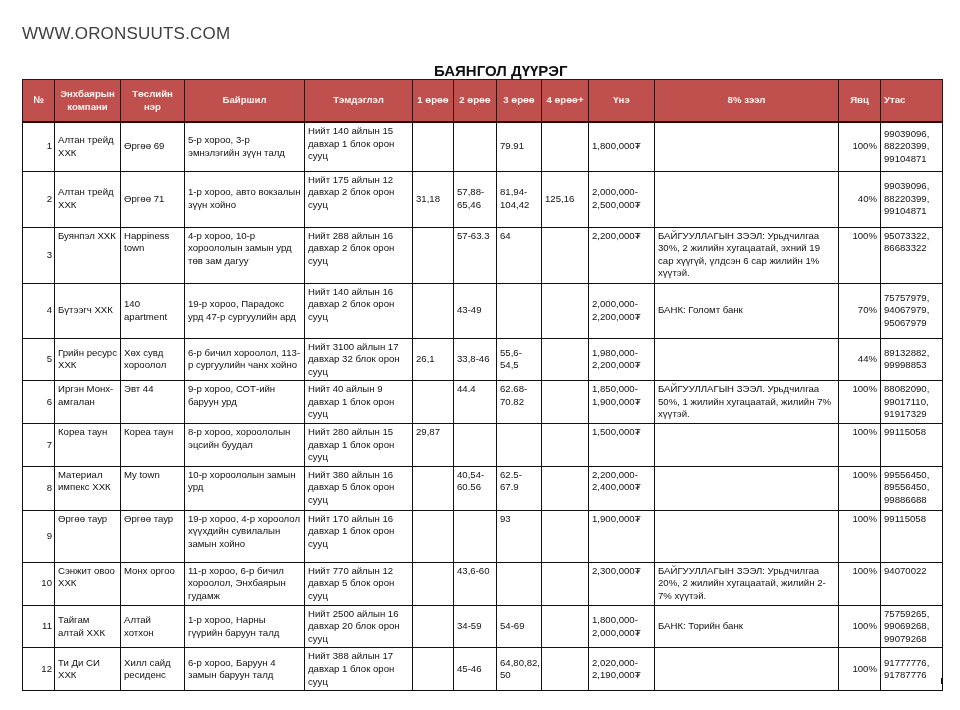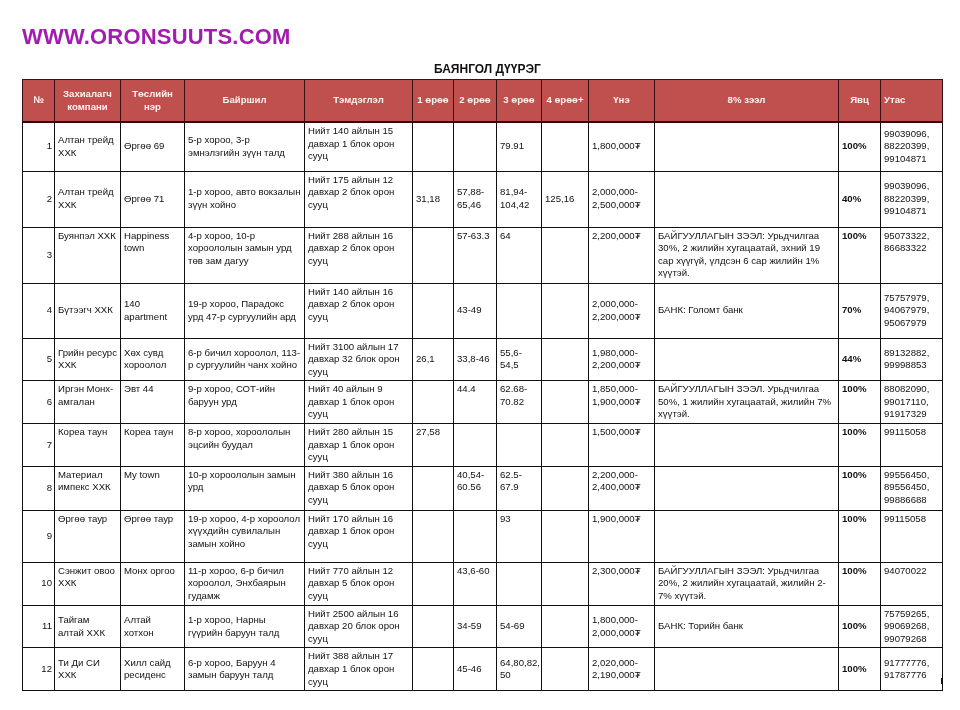--- a/index.html
+++ b/index.html
@@ -1,30 +1,30 @@
 <!DOCTYPE html>
 <html><head>
 <meta charset="utf-8">
 <style>
   html, body { margin: 0; padding: 0; background: #ffffff; }
   body { width: 960px; height: 710px; position: relative; overflow: hidden;
          font-family: "Liberation Sans", "DejaVu Sans", sans-serif; color: #111; }
-  .site-title { position: absolute; left: 22px; top: 24px; font-size: 22px; font-weight: bold;
-                letter-spacing: 0.2px; color: #a21caf; }
-  .district-title { position: absolute; left: 414px; top: 62px; font-size: 12px; font-weight: bold; color: #111; padding-left: 20px; }
+  .site-title { position: absolute; left: 22px; top: 24px; font-size: 17px; font-weight: normal;
+                letter-spacing: 0.2px; color: #404040; }
+  .district-title { position: absolute; left: 414px; top: 62px; font-size: 15px; font-weight: bold; color: #111; padding-left: 20px; }
   table.grid { position: absolute; left: 22px; top: 79px; border-collapse: collapse; table-layout: fixed;
                width: 920px; font-size: 9.6px; line-height: 12.6px; }
   table.grid th { background: #c0504d; color: #fff3f1; font-weight: bold; border: 1px solid #3a1010;
                   border-bottom: 2px solid #2a0a0a; text-align: center; vertical-align: middle;
                   padding: 2px 3px; height: 37px; font-size: 9.6px; }
   table.grid th.left { text-align: left; }
   table.grid td { border: 1.5px solid #111; vertical-align: top; padding: 2px 3px; background: #fff; overflow: hidden; }
   table.grid td.num { text-align: right; vertical-align: middle; padding-right: 2px; }
   td.mid { vertical-align: middle !important; }
-  td.right { text-align: left; font-weight: bold; }
+  td.right { text-align: right; }
   .bottom-edge { position: absolute; left: 22px; top: 678px; width: 920px; height: 6px;
                  border-left: 1.5px solid #111; border-right: 1.5px solid #111; box-sizing: border-box; }
   .bottom-edge .sep { position: absolute; top: 0; height: 6px; border-left: 1.5px solid #111; }
 </style>
 </head>
 <body>
 
 <div class="site-title">WWW.ORONSUUTS.COM</div>
 <div class="district-title">БАЯНГОЛ ДҮҮРЭГ</div>
 
@@ -40,21 +40,21 @@
       <col style="width:45px">
     <col style="width:47px">
       <col style="width:66px">
       <col style="width:184px">
       <col style="width:42px">
     <col style="width:62px">
   </colgroup>
   <thead>
     <tr>
       <th>№</th>
-      <th>Захиалагч компани</th>
+      <th>Энхбаярын компани</th>
       <th>Төслийн нэр</th>
       <th>Байршил</th>
       <th>Тэмдэглэл</th>
       <th>1 өрөө</th>
       <th>2 өрөө</th>
       <th>3 өрөө</th>
       <th>4 өрөө+</th>
       <th>Үнэ</th>
       <th>8% зээл</th>
       <th>Явц</th>
@@ -151,21 +151,21 @@
         <td>БАЙГУУЛЛАГЫН ЗЭЭЛ.  Урьдчилгаа 50%, 1 жилийн хугацаатай, жилийн 7% хүүтэй.</td>
         <td class="right" style="vertical-align: top;">100%</td>
         <td>88082090, 99017110, 91917329</td>
       </tr>
       <tr style="height: 39px;">
         <td class="num">7</td>
         <td>Кореа таун</td>
         <td>Кореа таун</td>
         <td>8-р хороо, хороололын эцсийн буудал</td>
         <td>Нийт 280 айлын 15 давхар 1 блок орон сууц</td>
-        <td>27,58</td>
+        <td>29,87</td>
         <td></td>
         <td></td>
         <td></td>
         <td>1,500,000₮</td>
         <td></td>
         <td class="right" style="vertical-align: top;">100%</td>
         <td>99115058</td>
       </tr>
       <tr style="height: 44px;">
         <td class="num">8</td>

